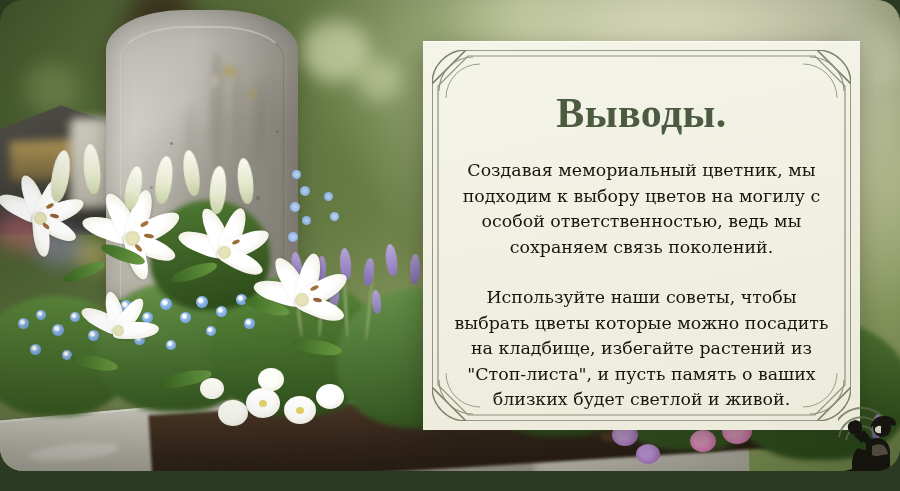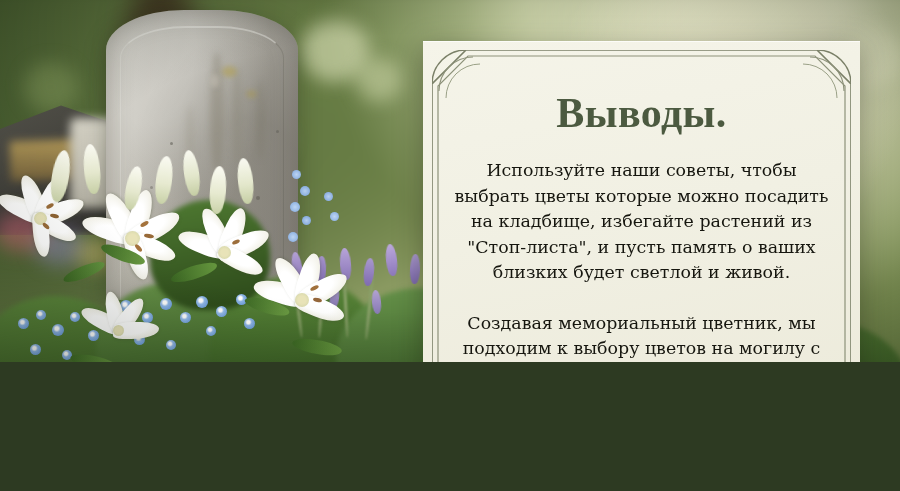--- a/index.html
+++ b/index.html
@@ -1,21 +1,21 @@
 <!DOCTYPE html>
 <html><head>
 <meta charset="utf-8">
 <style>
   html,body{margin:0;padding:0;}
   body{
     width:900px;height:491px;overflow:hidden;
     font-family:"Liberation Serif",serif;
     background:#2d3a22;
   }
-  .stage{position:relative;width:900px;height:362px;overflow:hidden;}
+  .stage{position:relative;width:900px;height:471px;overflow:hidden;border-radius:23px;}
 
   
   .photo{position:absolute;inset:0;overflow:hidden;}
 
   .bg-foliage{
     position:absolute;inset:0;
     background:
       radial-gradient(circle at 82% 8%, rgba(226,228,196,.95) 0 9%, rgba(198,206,160,0) 34%),
       radial-gradient(circle at 66% 5%, rgba(216,222,180,.8) 0 10%, rgba(190,200,150,0) 38%),
       radial-gradient(circle at 30% 6%, rgba(120,140,80,.55) 0 12%, rgba(90,110,60,0) 40%),
@@ -391,22 +391,22 @@
 
         <path d="M 419,337 A 34,34 0 0 1 385,371" fill="none" stroke="#7b8068" stroke-width="1.4"></path>
         <path d="M 412,330 A 34,34 0 0 1 378,364" fill="none" stroke="#8d927a" stroke-width="1.1"></path>
         <path d="M 405,323 A 34,34 0 0 1 371,357" fill="none" stroke="#9aa086" stroke-width="1"></path>
       </svg>
     </div>
 
     <div class="card-title">Выводы.</div>
 
     <div class="card-body">
+      <p>Создавая мемориальный цветник, мы подходим к выбору цветов на могилу с особой ответственностью, ведь мы сохраняем связь поколений.</p>
       <p>Используйте наши советы, чтобы выбрать цветы которые можно посадить на кладбище, избегайте растений из "Стоп-листа", и пусть память о ваших близких будет светлой и живой.</p>
-      <p>Создавая мемориальный цветник, мы подходим к выбору цветов на могилу с особой ответственностью, ведь мы сохраняем связь поколений.</p>
     </div>
   </div>
 
   <div class="logo">
     <svg viewBox="0 0 62 87" aria-hidden="true">
 
       <g fill="none" stroke="#5e6a4e" stroke-width="2" opacity=".75">
         <path d="M -6,30 A 30,30 0 0 1 46,14"></path>
         <path d="M 1,33 A 23,23 0 0 1 41,21"></path>
         <path d="M 8,36 A 16,16 0 0 1 36,28"></path>

